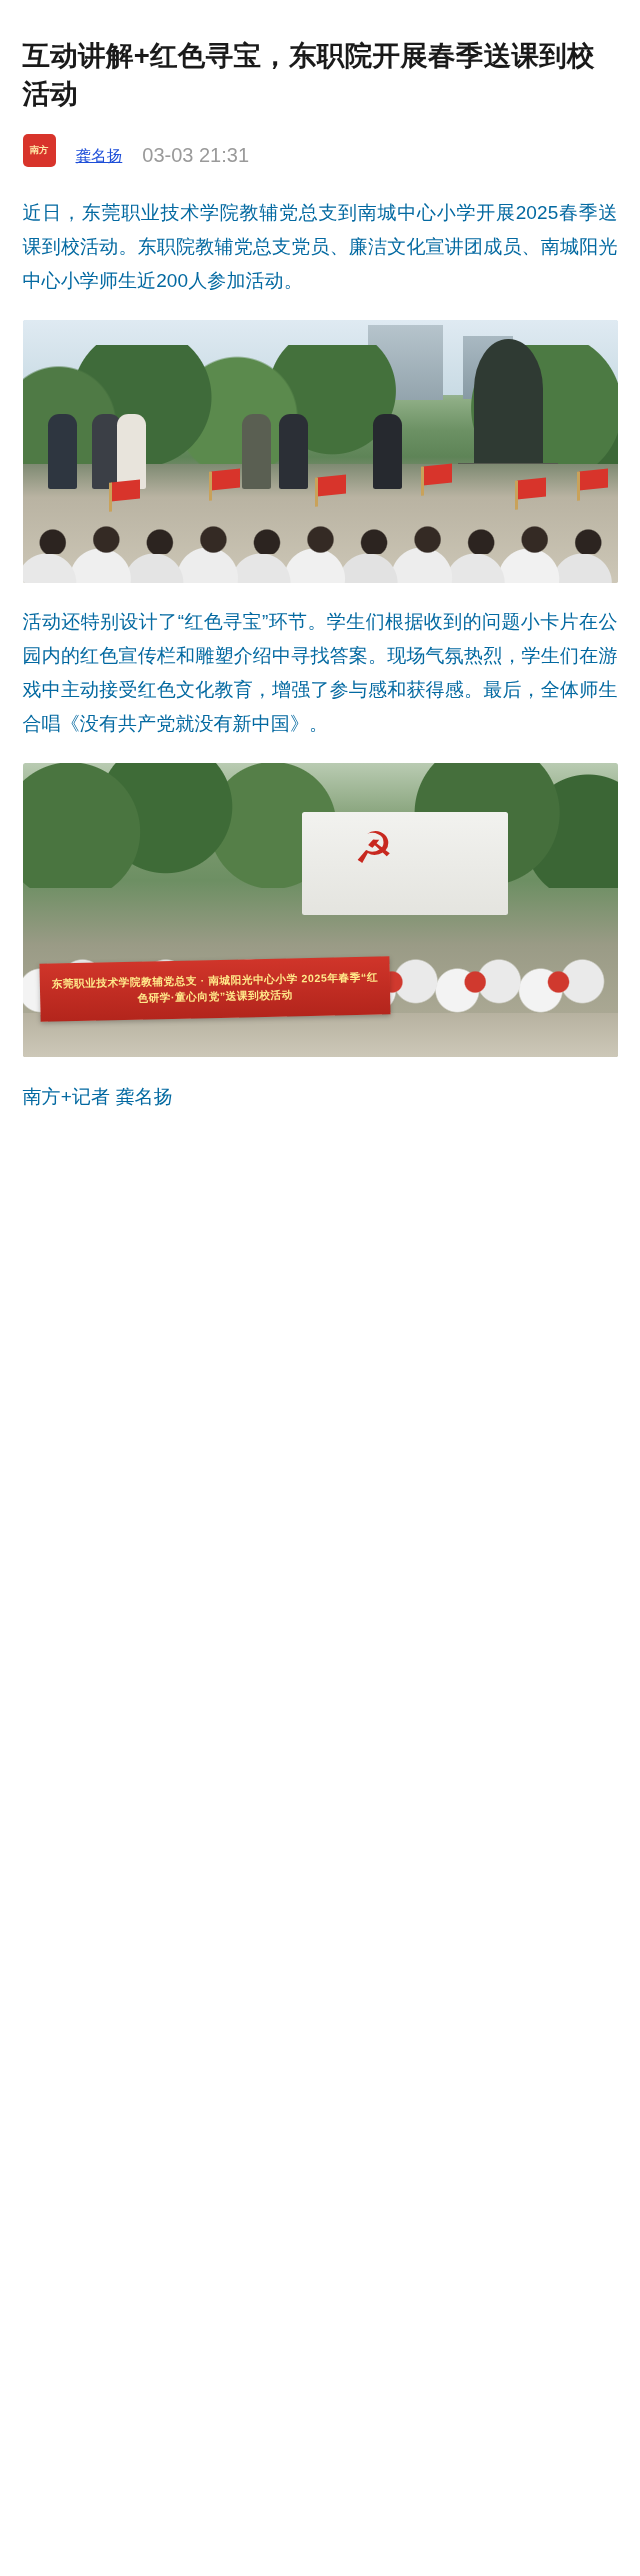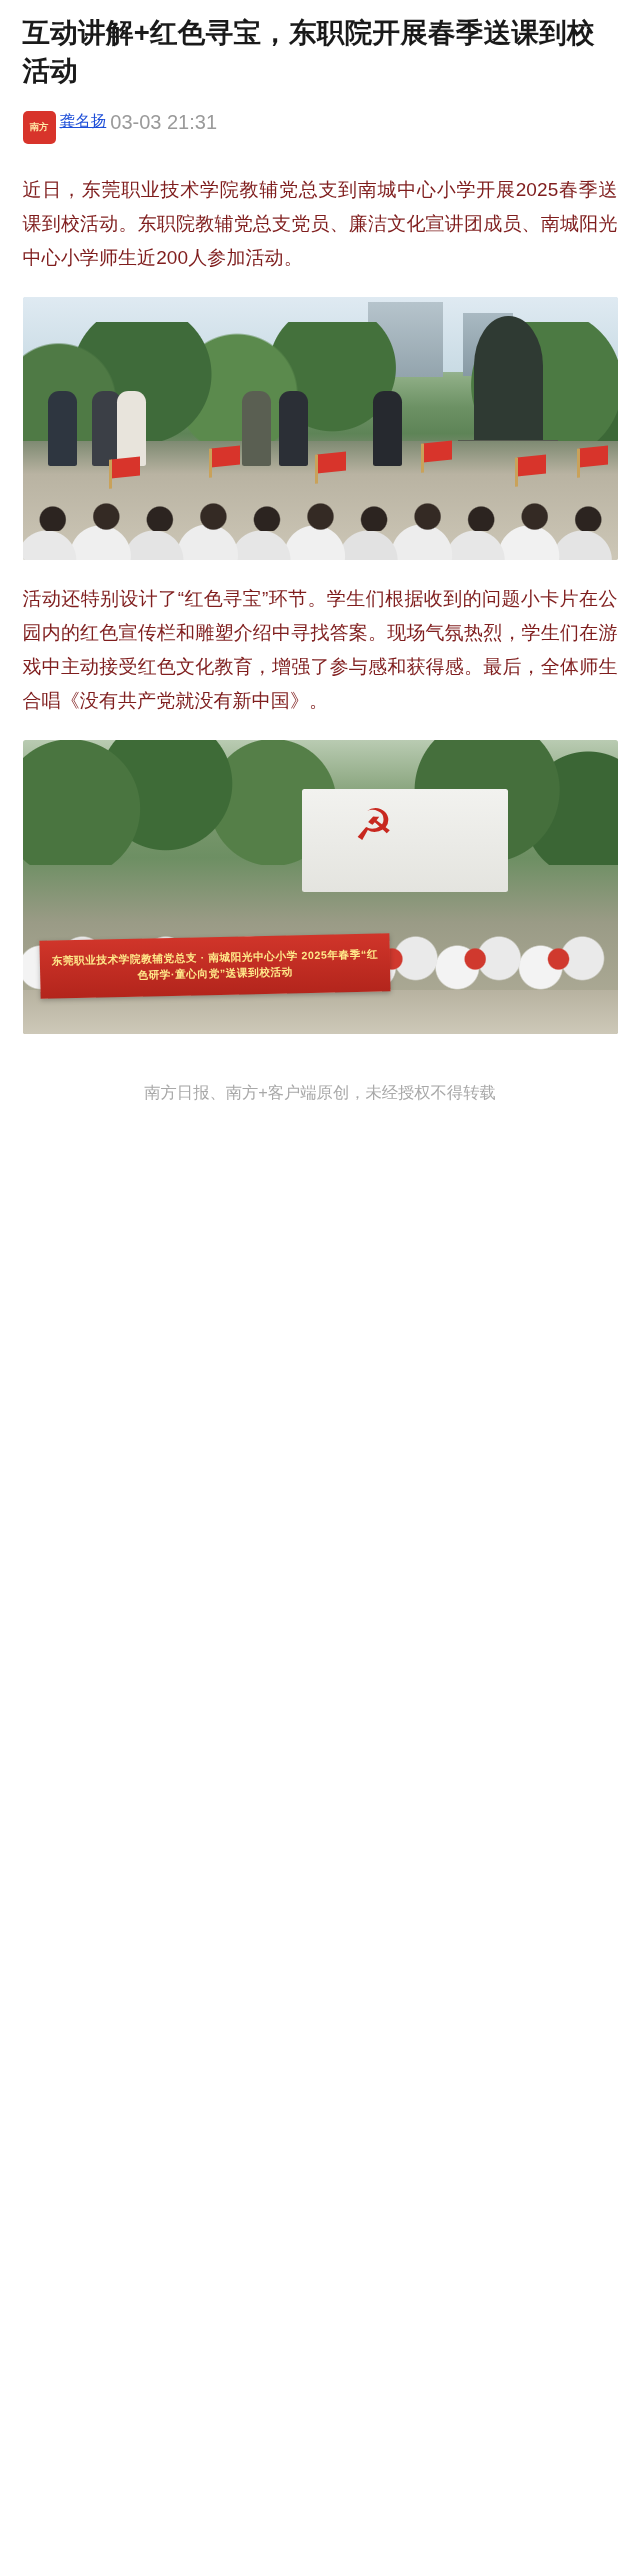--- a/index.html
+++ b/index.html
@@ -15,27 +15,27 @@
     background: #ffffff;
     position: relative;
     padding: 0 22.5px;
   }
   .headline {
     font-size: 27.5px;
     line-height: 1.38;
     font-weight: bold;
     color: #1a1a1a;
     letter-spacing: 0.3px;
-    padding-top: 14px;
+    padding-top: 37px;
     margin: 0 0 21px 0;
   }
   .byline {
     display: flex;
-    align-items: flex-start;
-    gap: 4px;
+    align-items: flex-end;
+    gap: 20px;
     margin-bottom: 29px;
   }
   .avatar {
     width: 33px;
     height: 33px;
     border-radius: 5px;
     background: #d8342b;
     color: #ffe9a8;
     font-size: 9.4px;
     line-height: 1.05;
@@ -52,21 +52,21 @@
     color: #1d4ed8;
     text-decoration: underline;
   }
   .publish-time {
     font-size: 20px;
     color: #9a9a9a;
   }
   p.body-text {
     font-size: 19px;
     line-height: 1.78;
-    color: #7f1d1d;
+    color: #0369a1;
     margin: 0 0 22.5px 0;
     text-align: justify;
     letter-spacing: 0.1px;
   }
   .figure {
     margin: 6.3px 0 22.5px 0;
     width: 100%;
     border-radius: 2.5px;
     overflow: hidden;
     position: relative;
@@ -299,18 +299,18 @@
       <div class="p2-wall"></div>
       <div class="p2-emblem">☭</div>
       <div class="p2-crowd"></div>
       <div class="p2-scarf"></div>
       <div class="p2-ground"></div>
       <div class="p2-banner">东莞职业技术学院教辅党总支 · 南城阳光中心小学 2025年春季“红色研学·童心向党”送课到校活动</div>
     </div>
   </div>
 
 
-
-
-  <div class="footer-note">南方日报、南方+客户端原创，未经授权不得转载</div>
+  <p class="body-text">南方+记者 龚名扬</p>
+
+
 
 </div>
 
 
 </body></html>

